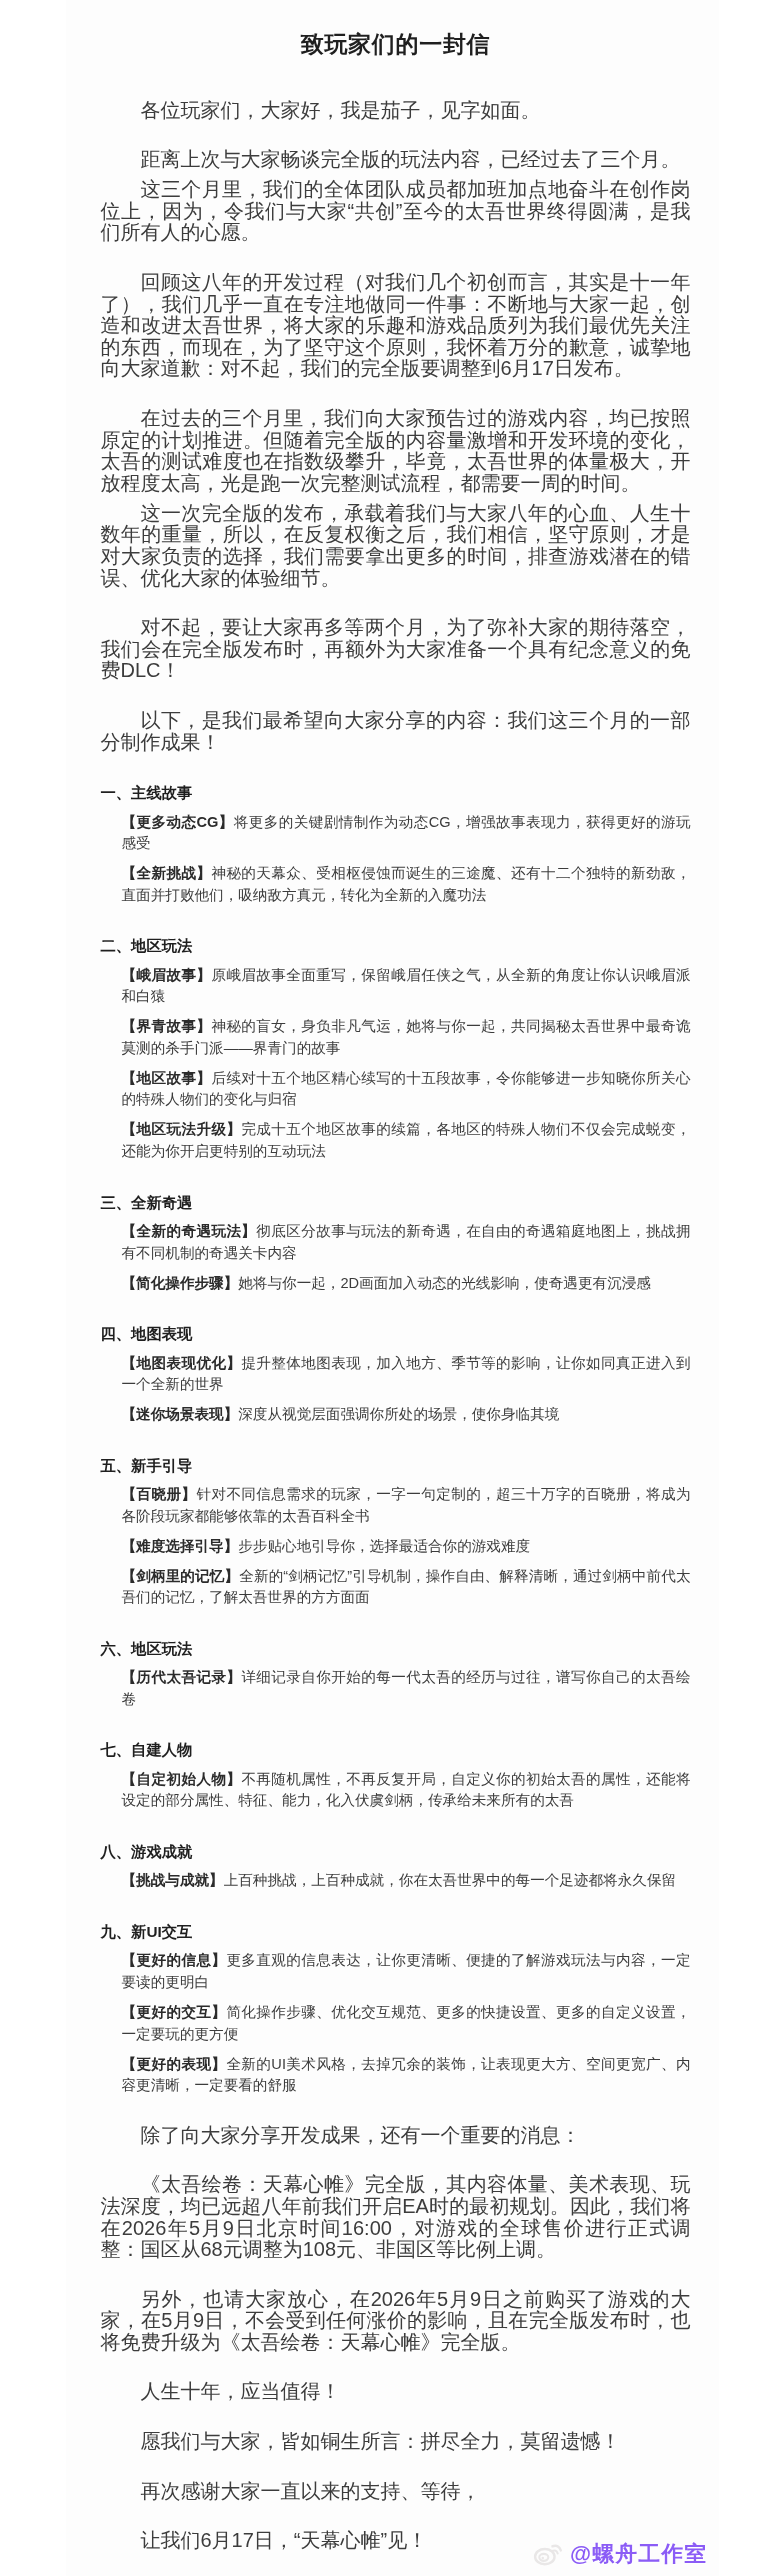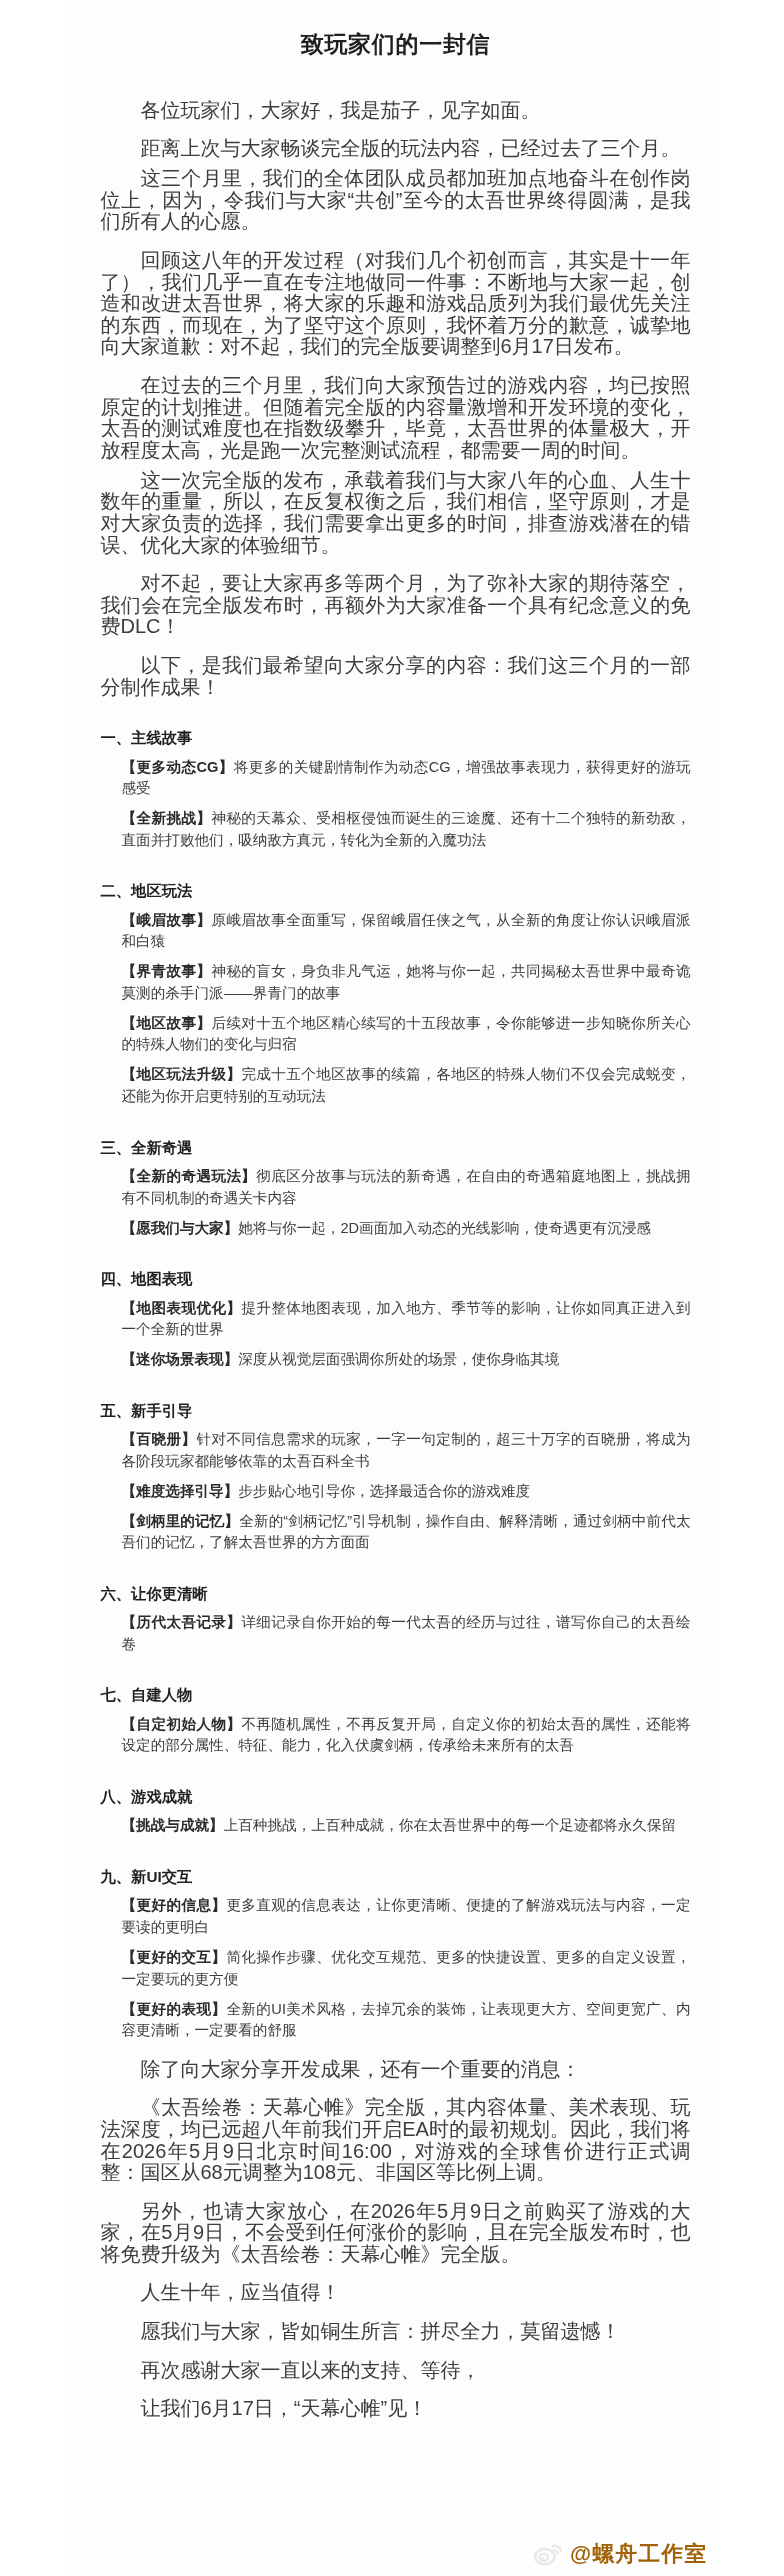--- a/index.html
+++ b/index.html
@@ -25,21 +25,21 @@
     letter-spacing: 0.7px;
   }
   p.body {
     font-size: 20px;
     line-height: 21.6px;
     color: #3c3c3c;
     margin: 0 0 8.4px 0;
     text-indent: 2em;
     text-align: justify;
   }
-  p.body.gap { margin-top: 17px; }
+  p.body.gap { margin-top: 28px; }
   h2.sec-heading {
     font-size: 15.3px;
     line-height: 21px;
     font-weight: 700;
     color: #1f1f1f;
     margin: 29px 0 8.4px 0;
   }
   p.item {
     font-size: 14.6px;
     line-height: 21.6px;
@@ -48,21 +48,21 @@
     text-align: justify;
   }
   p.item strong { font-weight: 700; color: #2b2b2b; }
   .watermark {
     position: absolute;
     right: 11px;
     bottom: 8.4px;
     display: flex;
     align-items: center;
     gap: 4.9px;
-    color: #a16207;
+    color: #8b5cf6;
     font-size: 21.6px;
     font-weight: 700;
     letter-spacing: 1.4px;
     text-shadow: 0.7px 0.7px 0 #ffffff;
     user-select: none;
   }
   .watermark .wm-icon { display: inline-flex; }
 </style>
 </head>
 <body>
@@ -82,29 +82,29 @@
         <h2 class="sec-heading">一、主线故事</h2>
         <p class="item"><strong>【更多动态CG】</strong><span>将更多的关键剧情制作为动态CG，增强故事表现力，获得更好的游玩感受</span></p>
         <p class="item"><strong>【全新挑战】</strong><span>神秘的天幕众、受相枢侵蚀而诞生的三途魔、还有十二个独特的新劲敌，直面并打败他们，吸纳敌方真元，转化为全新的入魔功法</span></p>
         <h2 class="sec-heading">二、地区玩法</h2>
         <p class="item"><strong>【峨眉故事】</strong><span>原峨眉故事全面重写，保留峨眉任侠之气，从全新的角度让你认识峨眉派和白猿</span></p>
         <p class="item"><strong>【界青故事】</strong><span>神秘的盲女，身负非凡气运，她将与你一起，共同揭秘太吾世界中最奇诡莫测的杀手门派——界青门的故事</span></p>
         <p class="item"><strong>【地区故事】</strong><span>后续对十五个地区精心续写的十五段故事，令你能够进一步知晓你所关心的特殊人物们的变化与归宿</span></p>
         <p class="item"><strong>【地区玩法升级】</strong><span>完成十五个地区故事的续篇，各地区的特殊人物们不仅会完成蜕变，还能为你开启更特别的互动玩法</span></p>
         <h2 class="sec-heading">三、全新奇遇</h2>
         <p class="item"><strong>【全新的奇遇玩法】</strong><span>彻底区分故事与玩法的新奇遇，在自由的奇遇箱庭地图上，挑战拥有不同机制的奇遇关卡内容</span></p>
-        <p class="item"><strong>【愿我们与大家】</strong><span>她将与你一起，2D画面加入动态的光线影响，使奇遇更有沉浸感</span></p>
+        <p class="item"><strong>【简化操作步骤】</strong><span>她将与你一起，2D画面加入动态的光线影响，使奇遇更有沉浸感</span></p>
         <h2 class="sec-heading">四、地图表现</h2>
         <p class="item"><strong>【地图表现优化】</strong><span>提升整体地图表现，加入地方、季节等的影响，让你如同真正进入到一个全新的世界</span></p>
         <p class="item"><strong>【迷你场景表现】</strong><span>深度从视觉层面强调你所处的场景，使你身临其境</span></p>
         <h2 class="sec-heading">五、新手引导</h2>
         <p class="item"><strong>【百晓册】</strong><span>针对不同信息需求的玩家，一字一句定制的，超三十万字的百晓册，将成为各阶段玩家都能够依靠的太吾百科全书</span></p>
         <p class="item"><strong>【难度选择引导】</strong><span>步步贴心地引导你，选择最适合你的游戏难度</span></p>
         <p class="item"><strong>【剑柄里的记忆】</strong><span>全新的“剑柄记忆”引导机制，操作自由、解释清晰，通过剑柄中前代太吾们的记忆，了解太吾世界的方方面面</span></p>
-        <h2 class="sec-heading">六、让你更清晰</h2>
+        <h2 class="sec-heading">六、地区玩法</h2>
         <p class="item"><strong>【历代太吾记录】</strong><span>详细记录自你开始的每一代太吾的经历与过往，谱写你自己的太吾绘卷</span></p>
         <h2 class="sec-heading">七、自建人物</h2>
         <p class="item"><strong>【自定初始人物】</strong><span>不再随机属性，不再反复开局，自定义你的初始太吾的属性，还能将设定的部分属性、特征、能力，化入伏虞剑柄，传承给未来所有的太吾</span></p>
         <h2 class="sec-heading">八、游戏成就</h2>
         <p class="item"><strong>【挑战与成就】</strong><span>上百种挑战，上百种成就，你在太吾世界中的每一个足迹都将永久保留</span></p>
         <h2 class="sec-heading">九、新UI交互</h2>
         <p class="item"><strong>【更好的信息】</strong><span>更多直观的信息表达，让你更清晰、便捷的了解游戏玩法与内容，一定要读的更明白</span></p>
         <p class="item"><strong>【更好的交互】</strong><span>简化操作步骤、优化交互规范、更多的快捷设置、更多的自定义设置，一定要玩的更方便</span></p>
         <p class="item"><strong>【更好的表现】</strong><span>全新的UI美术风格，去掉冗余的装饰，让表现更大方、空间更宽广、内容更清晰，一定要看的舒服</span></p>
         <p class="body gap">除了向大家分享开发成果，还有一个重要的消息：</p>

